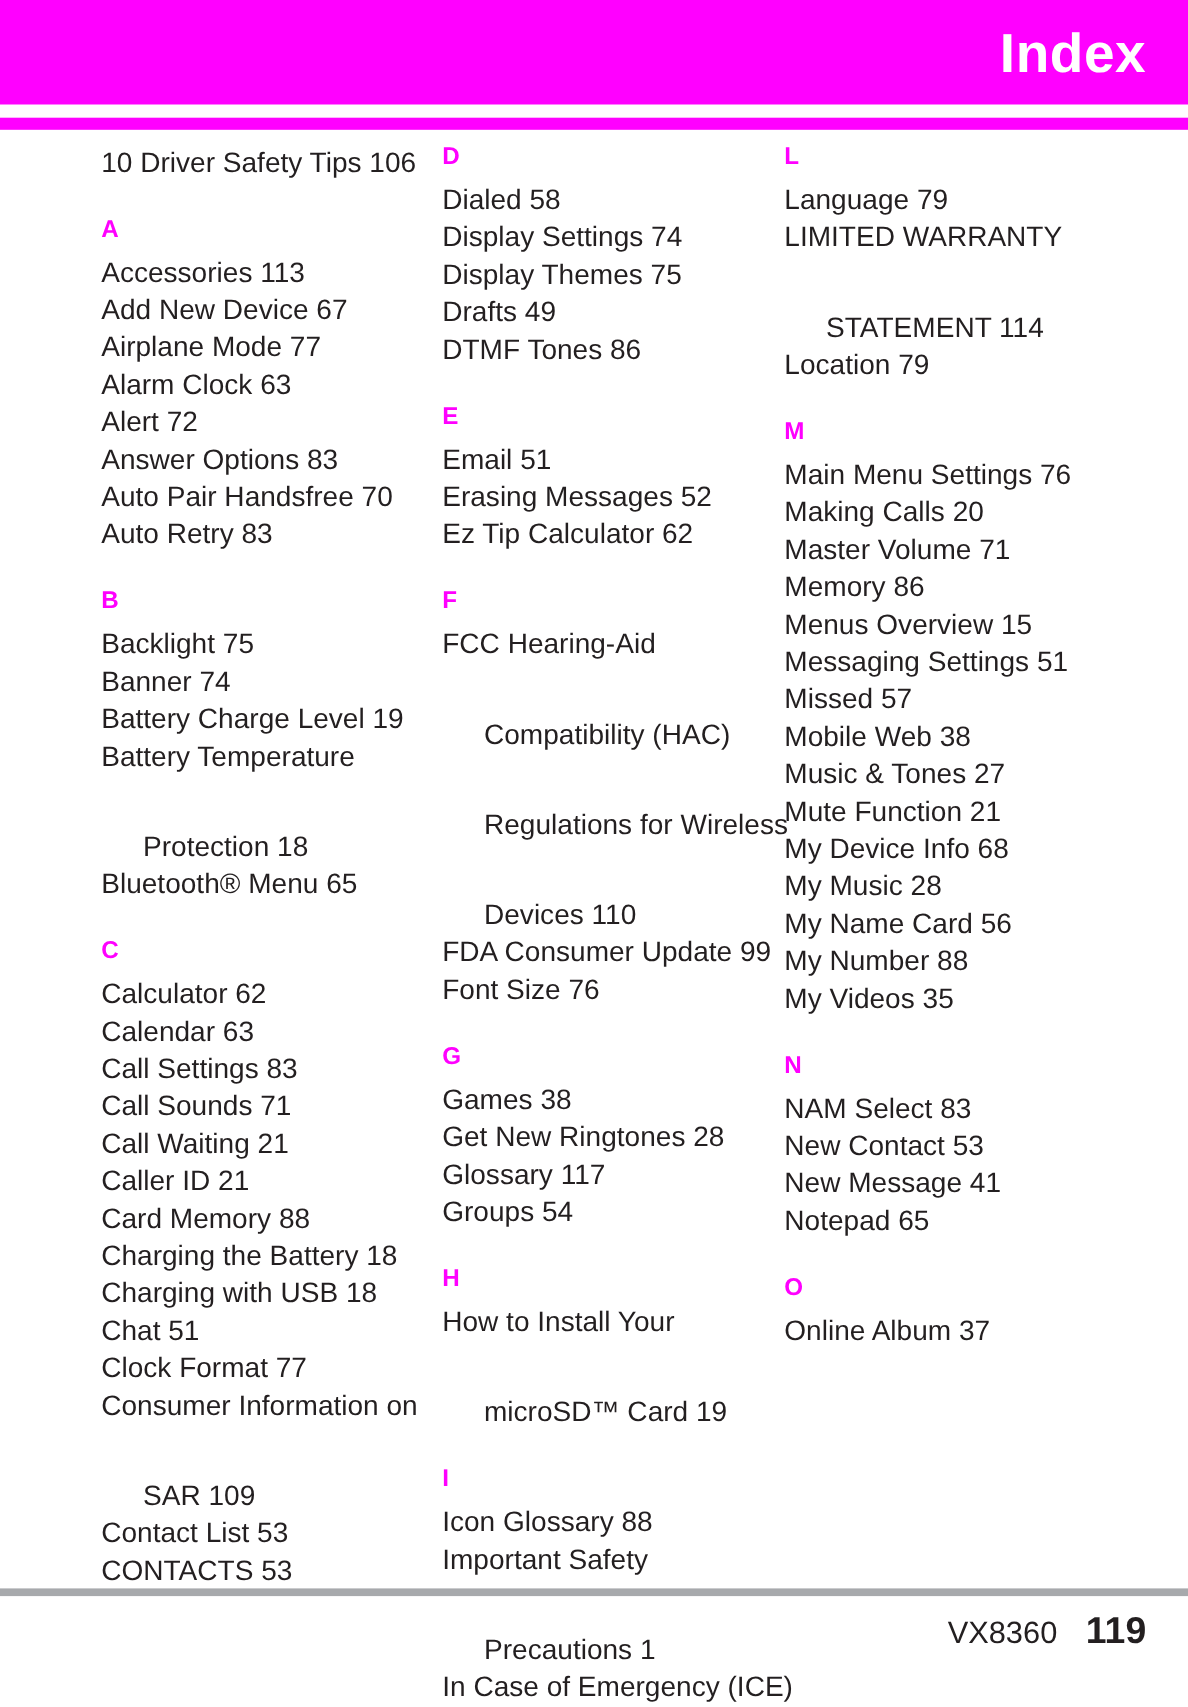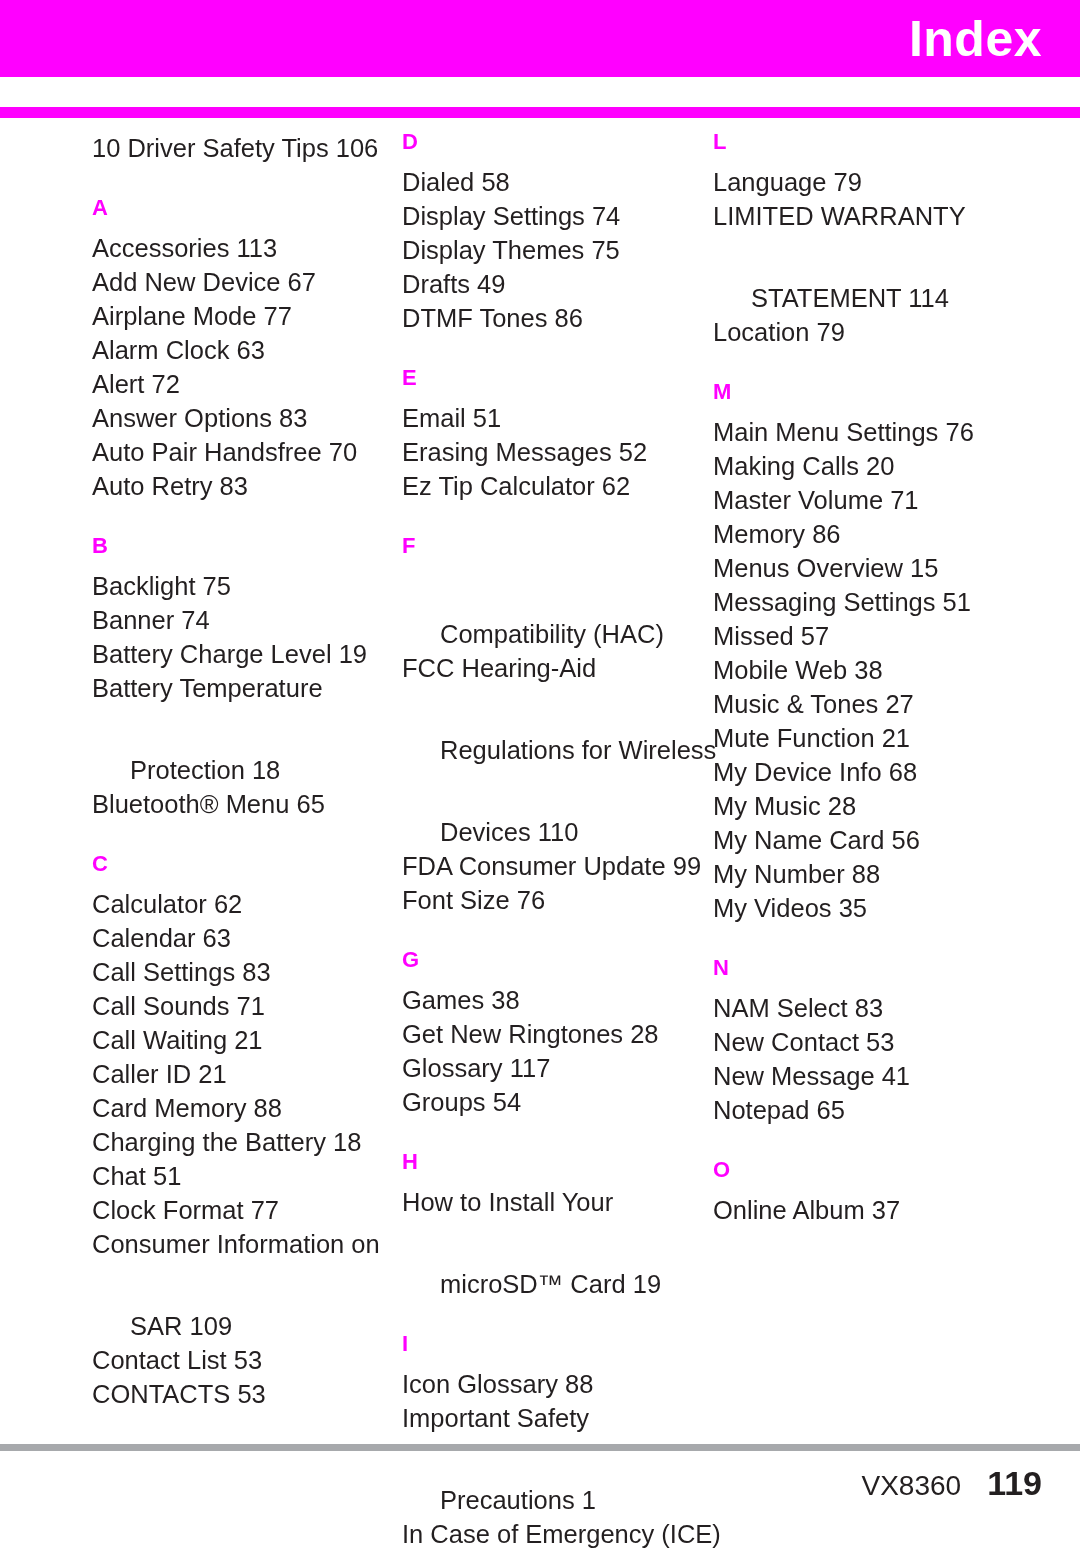--- a/index.html
+++ b/index.html
@@ -14,21 +14,21 @@
     overflow: hidden;
     position: relative;
   }
 
   
   .header-band {
     position: absolute;
     left: 0;
     top: 0;
     width: 1080px;
-    height: 77px;
+    height: 95px;
     background: #ff00ff;
   }
   .header-title {
     position: absolute;
     right: 38px;
     top: 50%;
     transform: translateY(-50%);
     color: #ffffff;
     font-size: 50px;
     font-weight: bold;
@@ -153,20 +153,21 @@
       <div class="section-letter">C</div>
       <div class="gap-small"></div>
       <div class="entry">Calculator 62</div>
       <div class="entry">Calendar 63</div>
       <div class="entry">Call Settings 83</div>
       <div class="entry">Call Sounds 71</div>
       <div class="entry">Call Waiting 21</div>
       <div class="entry">Caller ID 21</div>
       <div class="entry">Card Memory 88</div>
       <div class="entry">Charging the Battery 18</div>
+      <div class="entry">Charging with USB 18</div>
       <div class="entry">Chat 51</div>
       <div class="entry">Clock Format 77</div>
       <div class="entry">Consumer Information on</div>
       <div class="entry cont">SAR 109</div>
       <div class="entry">Contact List 53</div>
       <div class="entry">CONTACTS 53</div>
     </div>
   <div class="column col-2">
       <div class="section-letter">D</div>
       <div class="gap-small"></div>
@@ -177,22 +178,22 @@
       <div class="entry">DTMF Tones 86</div>
       <div class="gap-before-letter"></div>
       <div class="section-letter">E</div>
       <div class="gap-small"></div>
       <div class="entry">Email 51</div>
       <div class="entry">Erasing Messages 52</div>
       <div class="entry">Ez Tip Calculator 62</div>
       <div class="gap-before-letter"></div>
       <div class="section-letter">F</div>
       <div class="gap-small"></div>
+      <div class="entry">FCC Hearing-Aid</div>
       <div class="entry cont">Compatibility (HAC)</div>
-      <div class="entry">FCC Hearing-Aid</div>
       <div class="entry cont">Regulations for Wireless</div>
       <div class="entry cont">Devices 110</div>
       <div class="entry">FDA Consumer Update 99</div>
       <div class="entry">Font Size 76</div>
       <div class="gap-before-letter"></div>
       <div class="section-letter">G</div>
       <div class="gap-small"></div>
       <div class="entry">Games 38</div>
       <div class="entry">Get New Ringtones 28</div>
       <div class="entry">Glossary 117</div>

